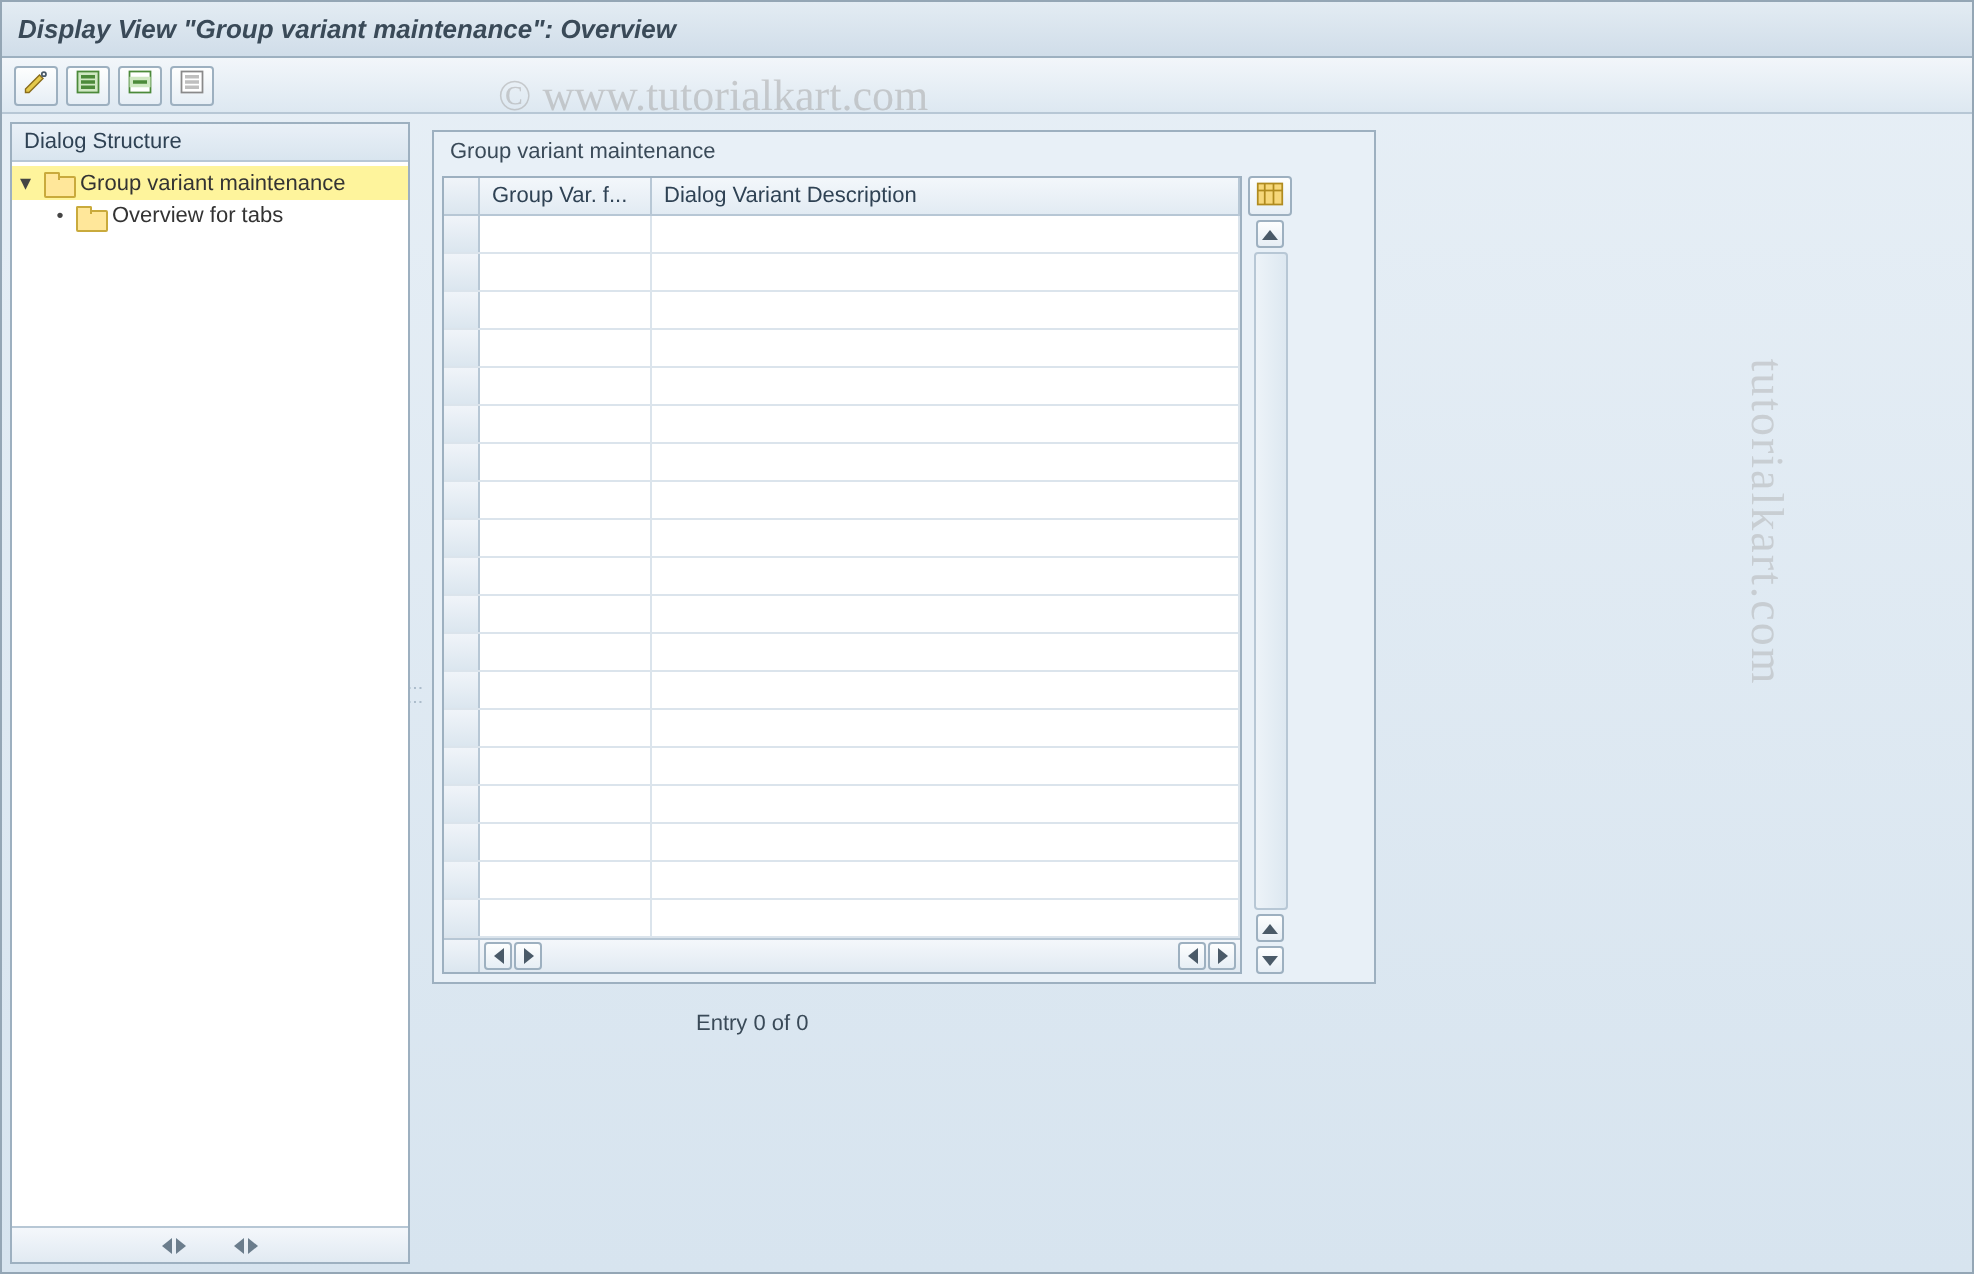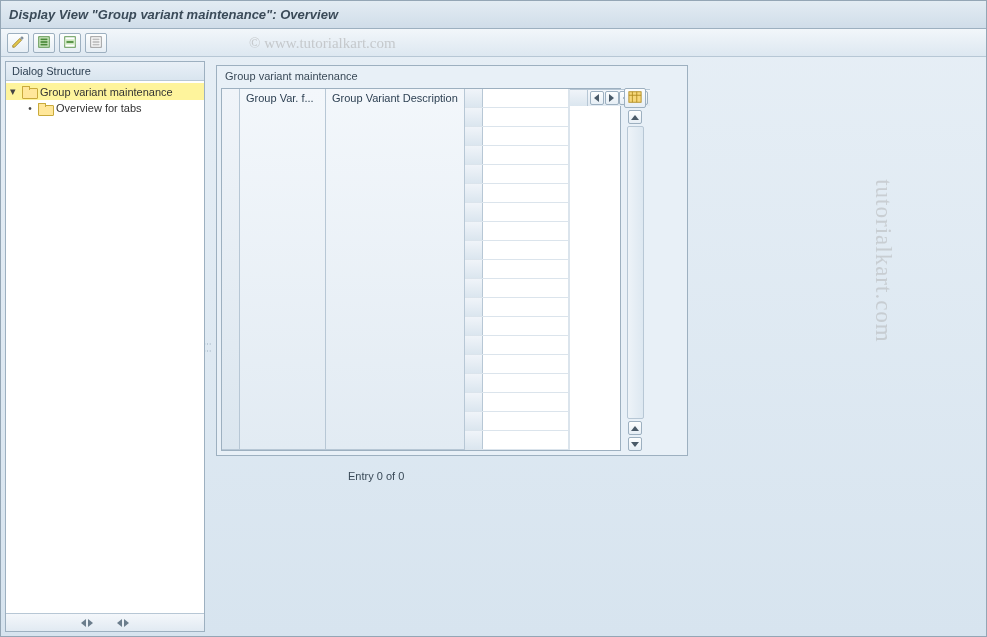--- a/index.html
+++ b/index.html
@@ -149,21 +149,21 @@
     padding:4px 8px 6px 8px;
     color:#3a4a58;
   }
   .grid-wrap {
     display:flex;
     padding:0 4px 4px 4px;
   }
   .grid {
     border:1px solid #9db0c0;
     background:#fff;
-    display:flex; flex-direction:row;
+    display:flex; flex-direction:column;
     width: 400px;
   }
   .grid-header {
     display:flex;
     background:linear-gradient(#f3f7fb,#e2ebf3);
     border-bottom:1px solid #b7c7d5;
   }
   .grid-header .rh { width:18px; border-right:1px solid #b7c7d5; background:linear-gradient(#f0f4f9,#dbe6ef);}
   .gh-cell {
     padding:3px 6px;
@@ -232,21 +232,21 @@
   }
   .pos-btn .picon::after{
     content:""; position:absolute; left:3px; top:3px; width:6px;height:6px;
     border:1px solid #7a8fa0;
   }
   .entry-text{ color:#3a4a58;margin-left:32px; }
 
   .watermark{
     position:absolute; top:34px; left:248px;
     color:rgba(170,170,170,0.55);
-    font-size:15px; pointer-events:none;
+    font-size:22px; pointer-events:none;
     font-family: "Times New Roman", serif;
   }
   .watermark2{
     position:absolute; top:260px; right:90px;
     transform:translateY(-50%);
     color:rgba(170,170,170,0.45);
     font-size:23px; pointer-events:none;
     font-family: "Times New Roman", serif;
     writing-mode: vertical-rl;
     letter-spacing:1px;
@@ -337,21 +337,21 @@
     </div>
 
     <div class="right-panel">
       <div class="group-box">
         <div class="group-title">Group variant maintenance</div>
         <div class="grid-wrap">
           <div class="grid">
             <div class="grid-header">
               <div class="rh"></div>
               <div class="gh-cell c1">Group Var. f...</div>
-              <div class="gh-cell c2">Group Variant Description</div>
+              <div class="gh-cell c2">Dialog Variant Description</div>
             </div>
             <div class="grid-body" id="grid-body">
                 <div class="grid-row">
                   <div class="rh"></div>
                   <div class="gc c1"></div>
                   <div class="gc c2"></div>
                 </div>
                 <div class="grid-row">
                   <div class="rh"></div>
                   <div class="gc c1"></div>

